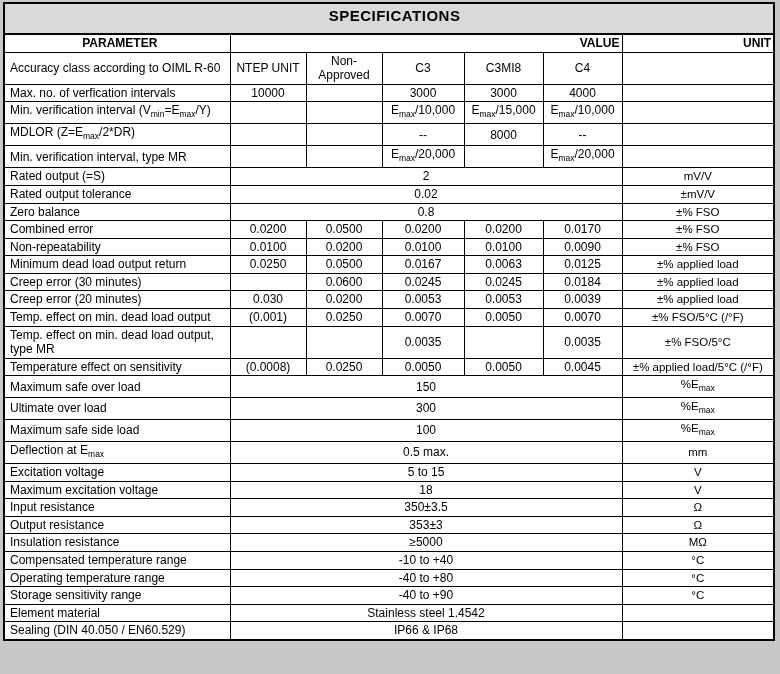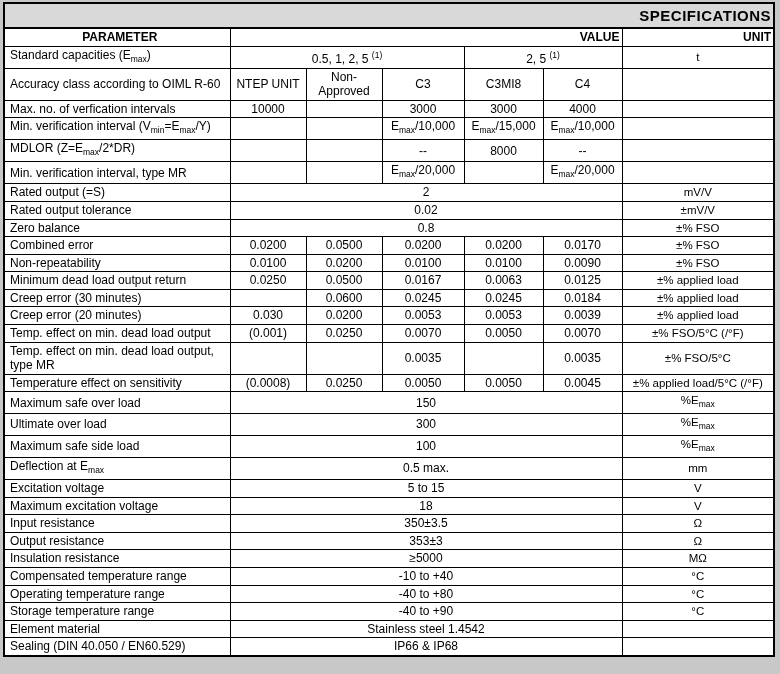--- a/index.html
+++ b/index.html
@@ -31,22 +31,22 @@
     line-height:14.6px;
     padding:1px 2px;
     vertical-align:middle;
     overflow:hidden;
   }
   td.title-cell {
     background:#d9d9d9;
     font-size:15px;
     font-weight:bold;
     letter-spacing:0.5px;
-    text-align:right;
-    padding:3px 2px 3px 13px;
+    text-align:center;
+    padding:3px 2px 9px 13px;
     line-height:17px;
     border-bottom:2px solid #000;
   }
   th { font-weight:bold; }
   th.param-h { text-align:center; padding-left:7px; }
   th.value-h, th.unit-h { text-align:right; }
   td.param { text-align:left; padding-left:5px; padding-right:1px; }
   td.val { text-align:center; }
   td.unit { text-align:center; font-size:11.5px; white-space:nowrap; }
   sub { font-size:8.5px; }
@@ -71,26 +71,20 @@
         <td class="title-cell" colspan="7" style="background: rgb(217, 217, 217);">SPECIFICATIONS</td>
       </tr>
       <tr>
         <th class="param-h">PARAMETER</th>
         <th class="value-h" colspan="5">VALUE</th>
         <th class="unit-h">UNIT</th>
       </tr>
     </tbody>
     <tbody>
         <tr>
-          <td class="param">Standard capacities (E<sub>max</sub>)</td>
-          <td class="val" colspan="3">0.5, 1, 2, 5 <sup>(1)</sup></td>
-          <td class="val" colspan="2">2, 5 <sup>(1)</sup></td>
-          <td class="unit">t</td>
-        </tr>
-        <tr>
           <td class="param">Accuracy class according to OIML R-60</td>
           <td class="val">NTEP UNIT</td>
           <td class="val">Non-Approved</td>
           <td class="val">C3</td>
           <td class="val">C3MI8</td>
           <td class="val">C4</td>
           <td class="unit"></td>
         </tr>
         <tr>
           <td class="param">Max. no. of verfication intervals</td>
@@ -264,21 +258,21 @@
           <td class="param">Compensated temperature range</td>
           <td class="val" colspan="5">-10 to +40</td>
           <td class="unit">°C</td>
         </tr>
         <tr>
           <td class="param">Operating temperature range</td>
           <td class="val" colspan="5">-40 to +80</td>
           <td class="unit">°C</td>
         </tr>
         <tr>
-          <td class="param">Storage temperature range</td>
+          <td class="param">Storage sensitivity range</td>
           <td class="val" colspan="5">-40 to +90</td>
           <td class="unit">°C</td>
         </tr>
         <tr>
           <td class="param">Element material</td>
           <td class="val" colspan="5">Stainless steel 1.4542</td>
           <td class="unit"></td>
         </tr>
         <tr>
           <td class="param">Sealing (DIN 40.050 / EN60.529)</td>

